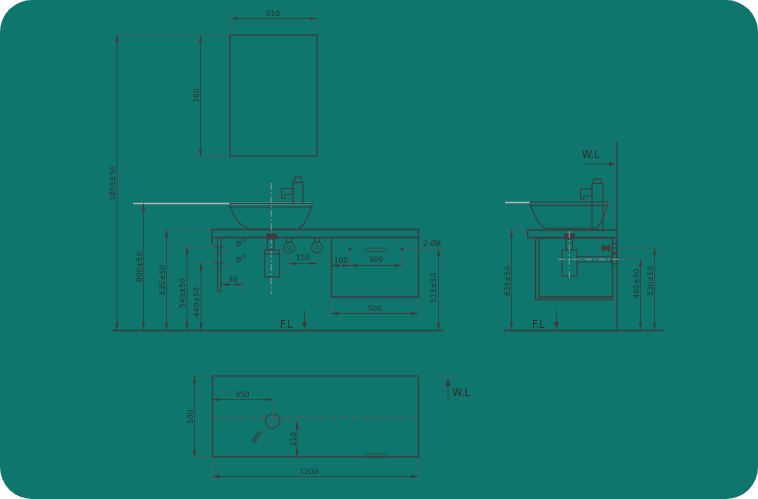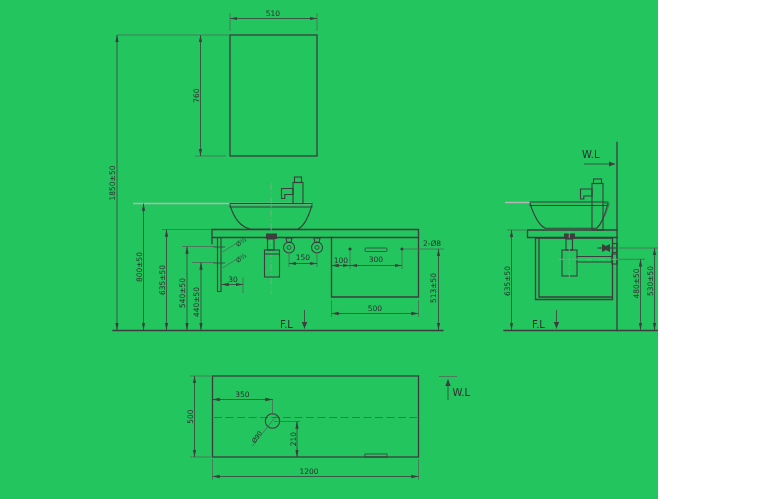--- a/index.html
+++ b/index.html
@@ -1,16 +1,16 @@
 <!DOCTYPE html>
 <html><head>
 <meta charset="utf-8">
 <style>
   html,body{margin:0;padding:0;background:#ffffff;}
-  .page{position:relative;width:658px;height:499px;background:#22c55e;overflow:hidden;}
+  .page{position:relative;width:758px;height:499px;background:#0f766e;overflow:hidden;border-radius:32px;}
   svg{display:block;}
   .ol  {stroke:#3d3d3d;stroke-width:1.1;fill:none;stroke-linecap:square;}
   .olt {stroke:#3d3d3d;stroke-width:1.3;fill:none;stroke-linecap:square;}
   .dim {stroke:#3d3d3d;stroke-width:0.8;fill:none;}
   .ext {stroke:#5a5a5a;stroke-width:0.7;fill:none;}
   .gray{stroke:#b5b5b5;stroke-width:1.5;fill:none;}
   .cl  {stroke:#9a9a9a;stroke-width:0.9;fill:none;stroke-dasharray:7 2.5 1.5 2.5;}
   .dash{stroke:#5a5a5a;stroke-width:0.9;fill:none;stroke-dasharray:8 3.5;}
   .fil {fill:#3d3d3d;stroke:none;}
   text {font-family:"DejaVu Sans",sans-serif;font-size:7.5px;fill:#2e2e2e;}

